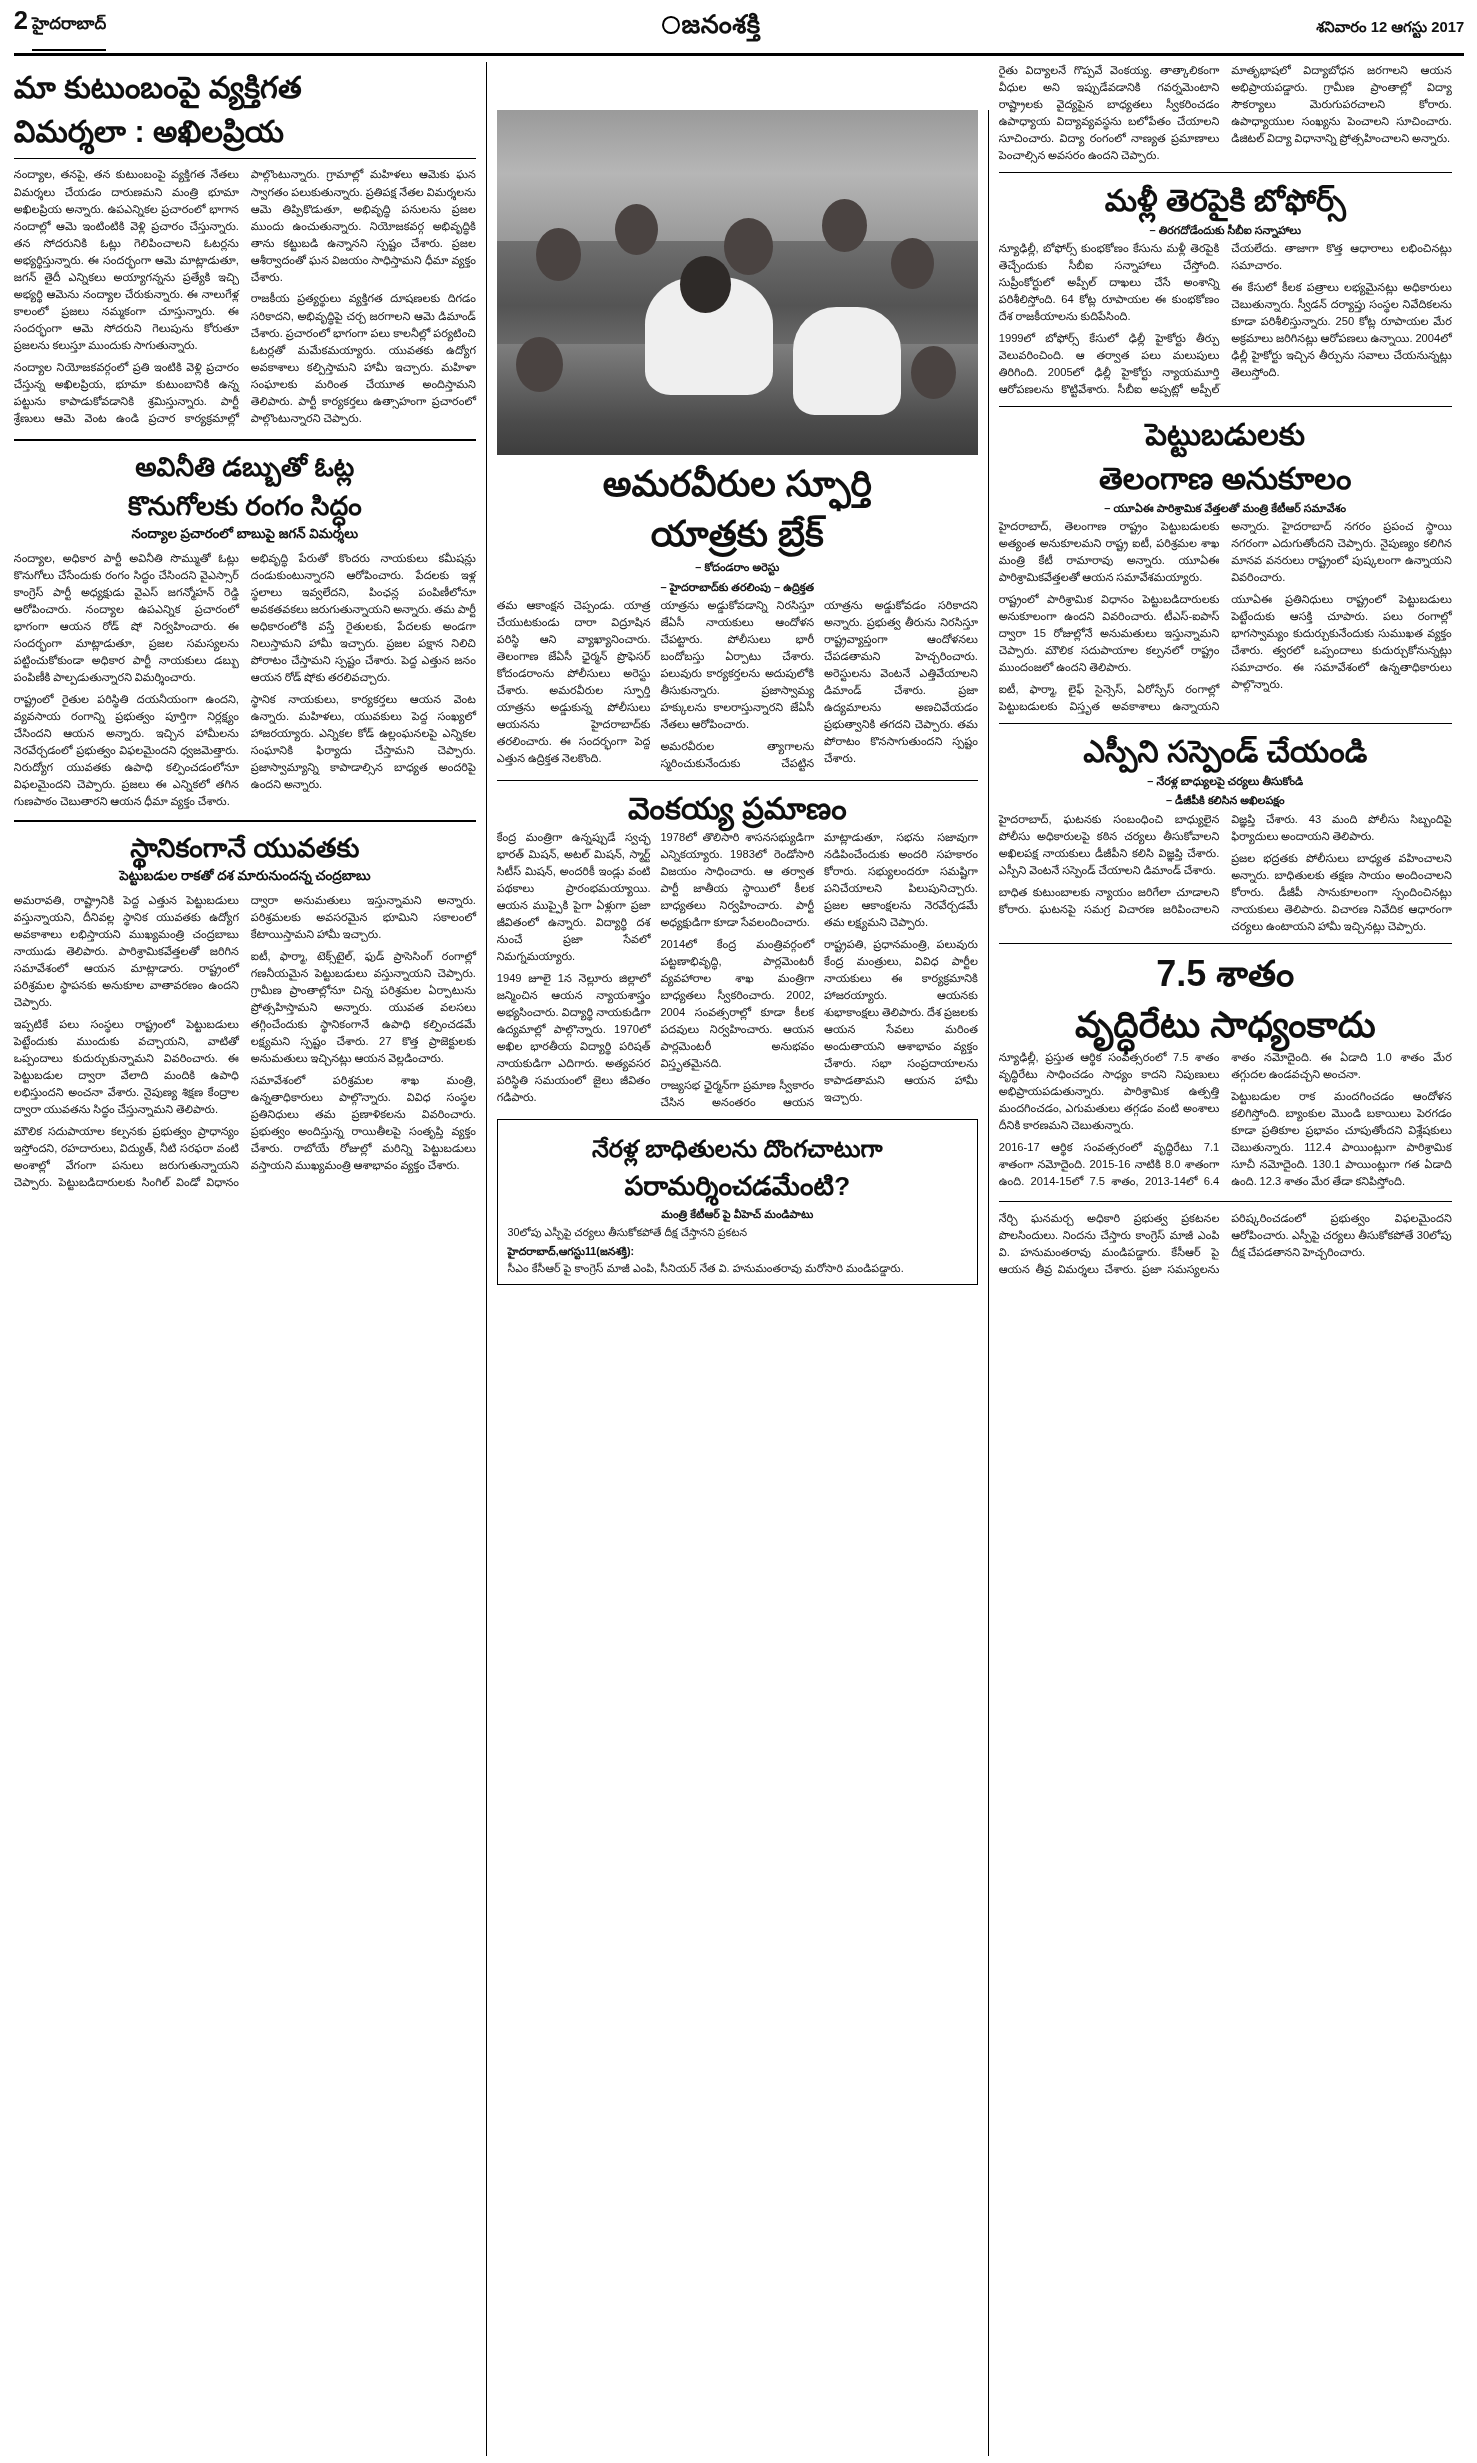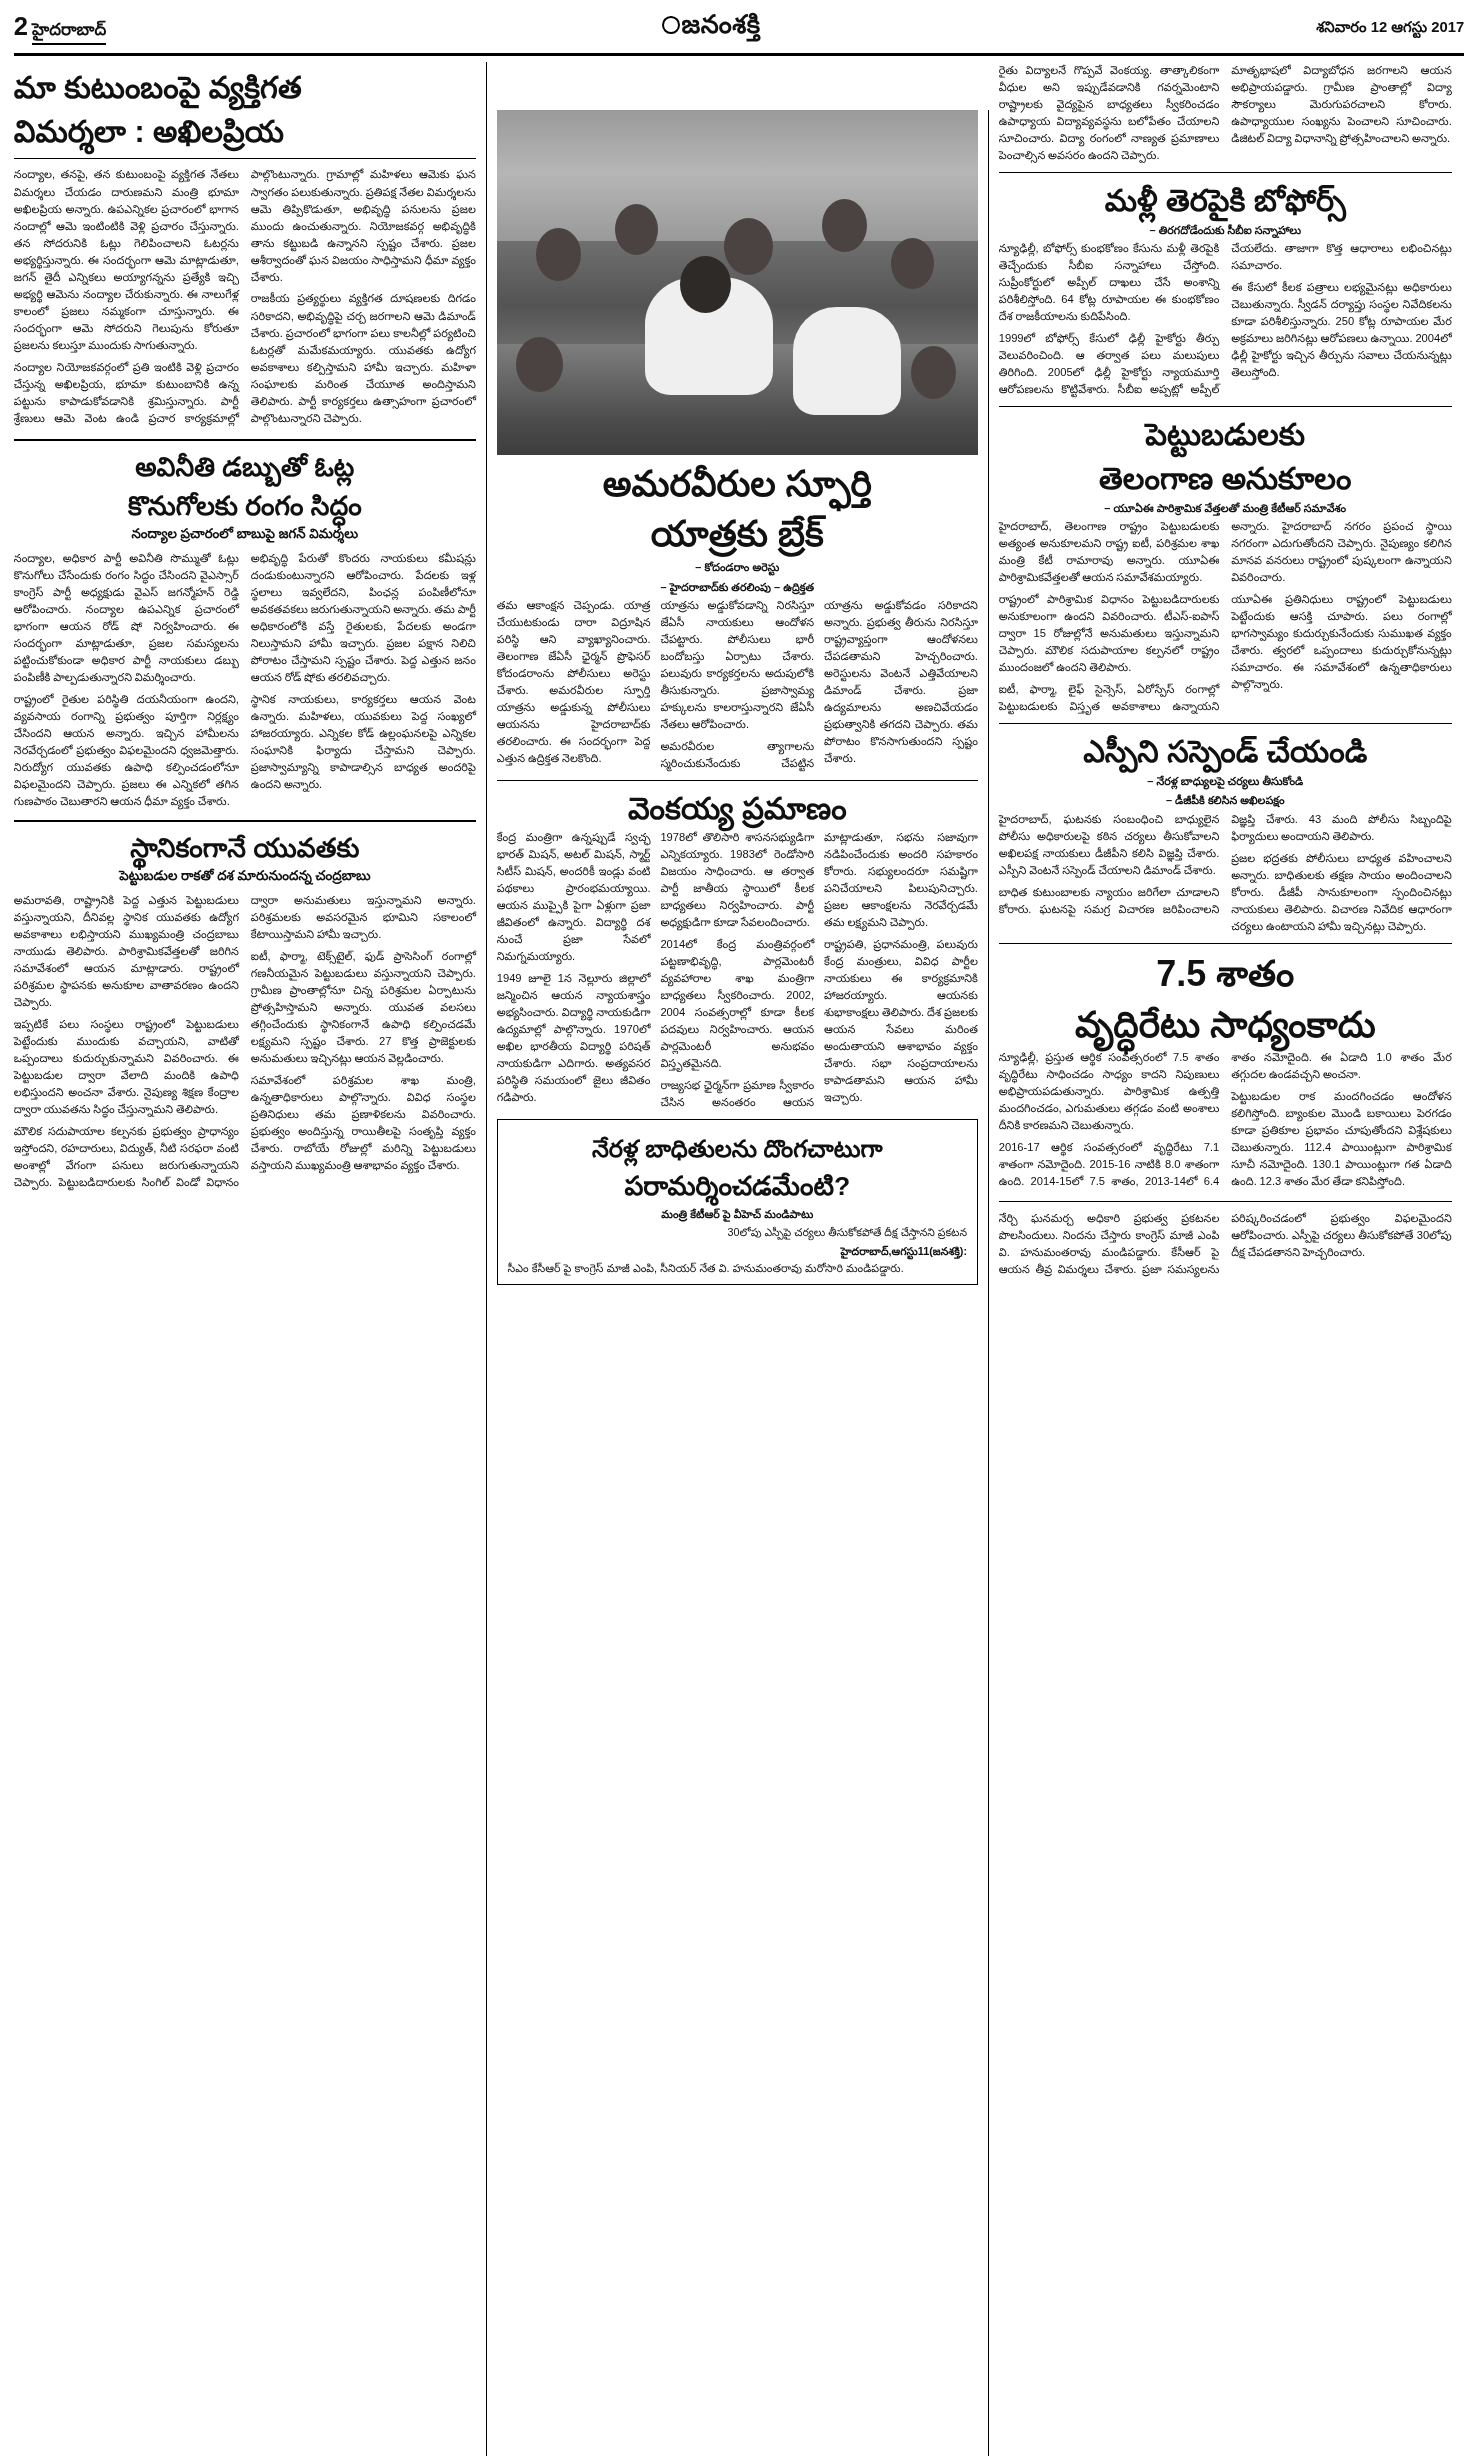--- a/index.html
+++ b/index.html
@@ -41,21 +41,21 @@
   }
   .mh-left .pagenum {
     font-size: 25.6px;
     font-weight: bold;
     line-height: 1;
   }
   .mh-left .city {
     font-size: 16.7px;
     font-weight: bold;
     border-bottom: 2px solid #000;
-    padding-bottom: 0;
+    padding-bottom: 12px;
   }
   .mh-center {
     font-size: 25.6px;
     font-weight: bold;
     letter-spacing: 0.5px;
     position: relative;
     top: -2px;
   }
   .mh-center .logo-dot {
     display: inline-block;
@@ -161,21 +161,21 @@
     background: #efefef;
     border-radius: 40% 40% 20% 20%;
   }
   .photo .head {
     position: absolute;
     background: #4a4341;
     border-radius: 50%;
   }
   .small-note {
     font-size: 10.8px;
-    text-align: right;
+    text-align: left;
     margin-top: 3.9px;
   }
   .dateline {
     font-size: 10.8px;
     font-weight: bold;
   }
   .box-outline {
     border: 1px solid #000;
     padding: 7.9px 9.9px;
     margin-top: 7.9px;

